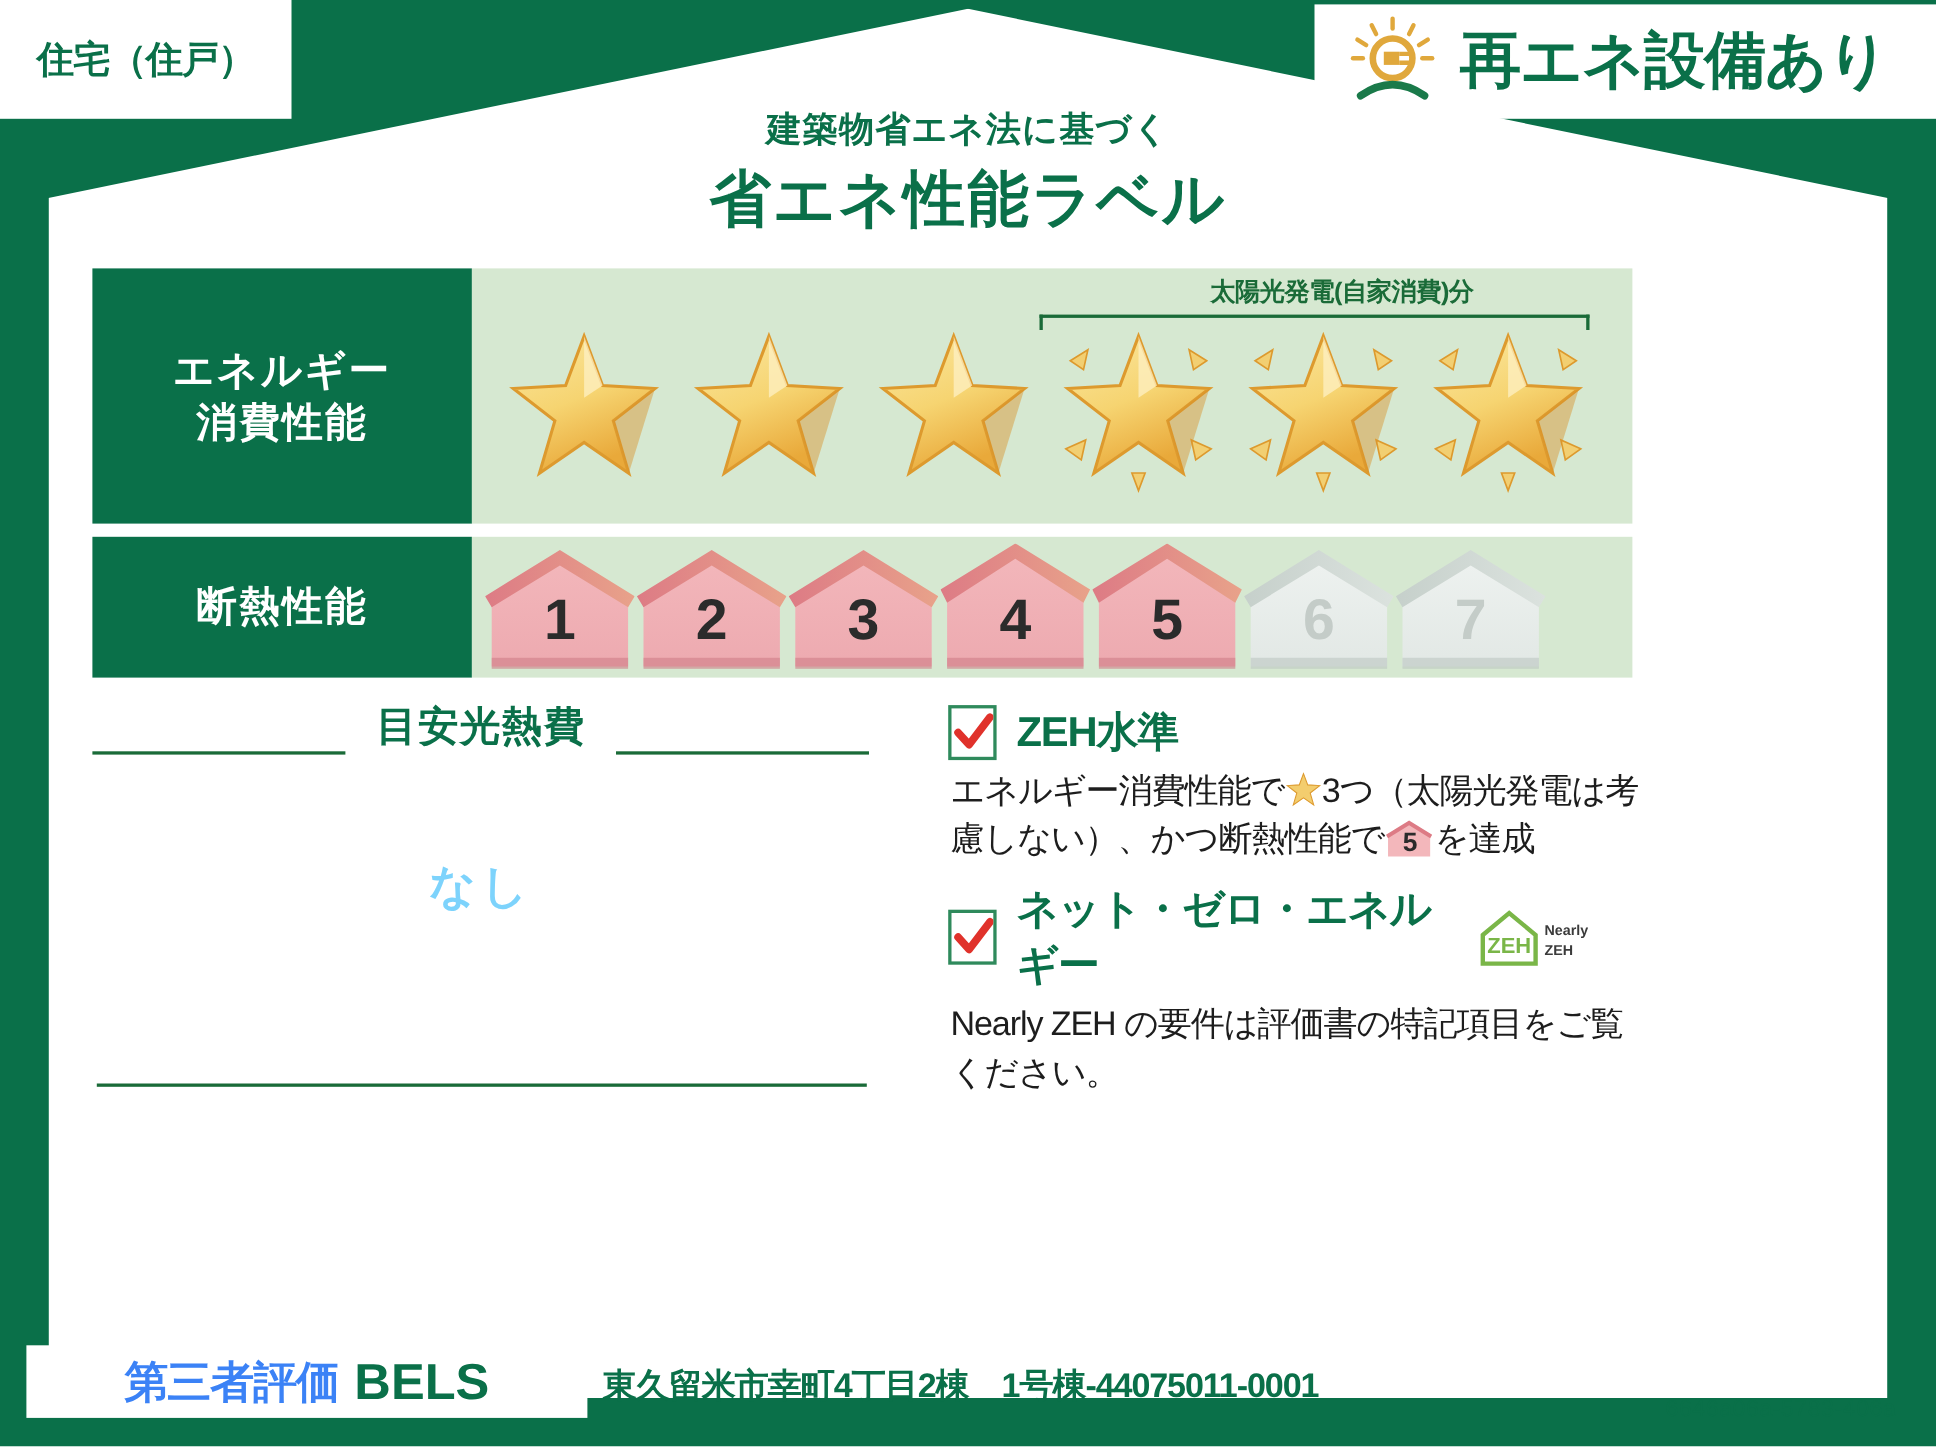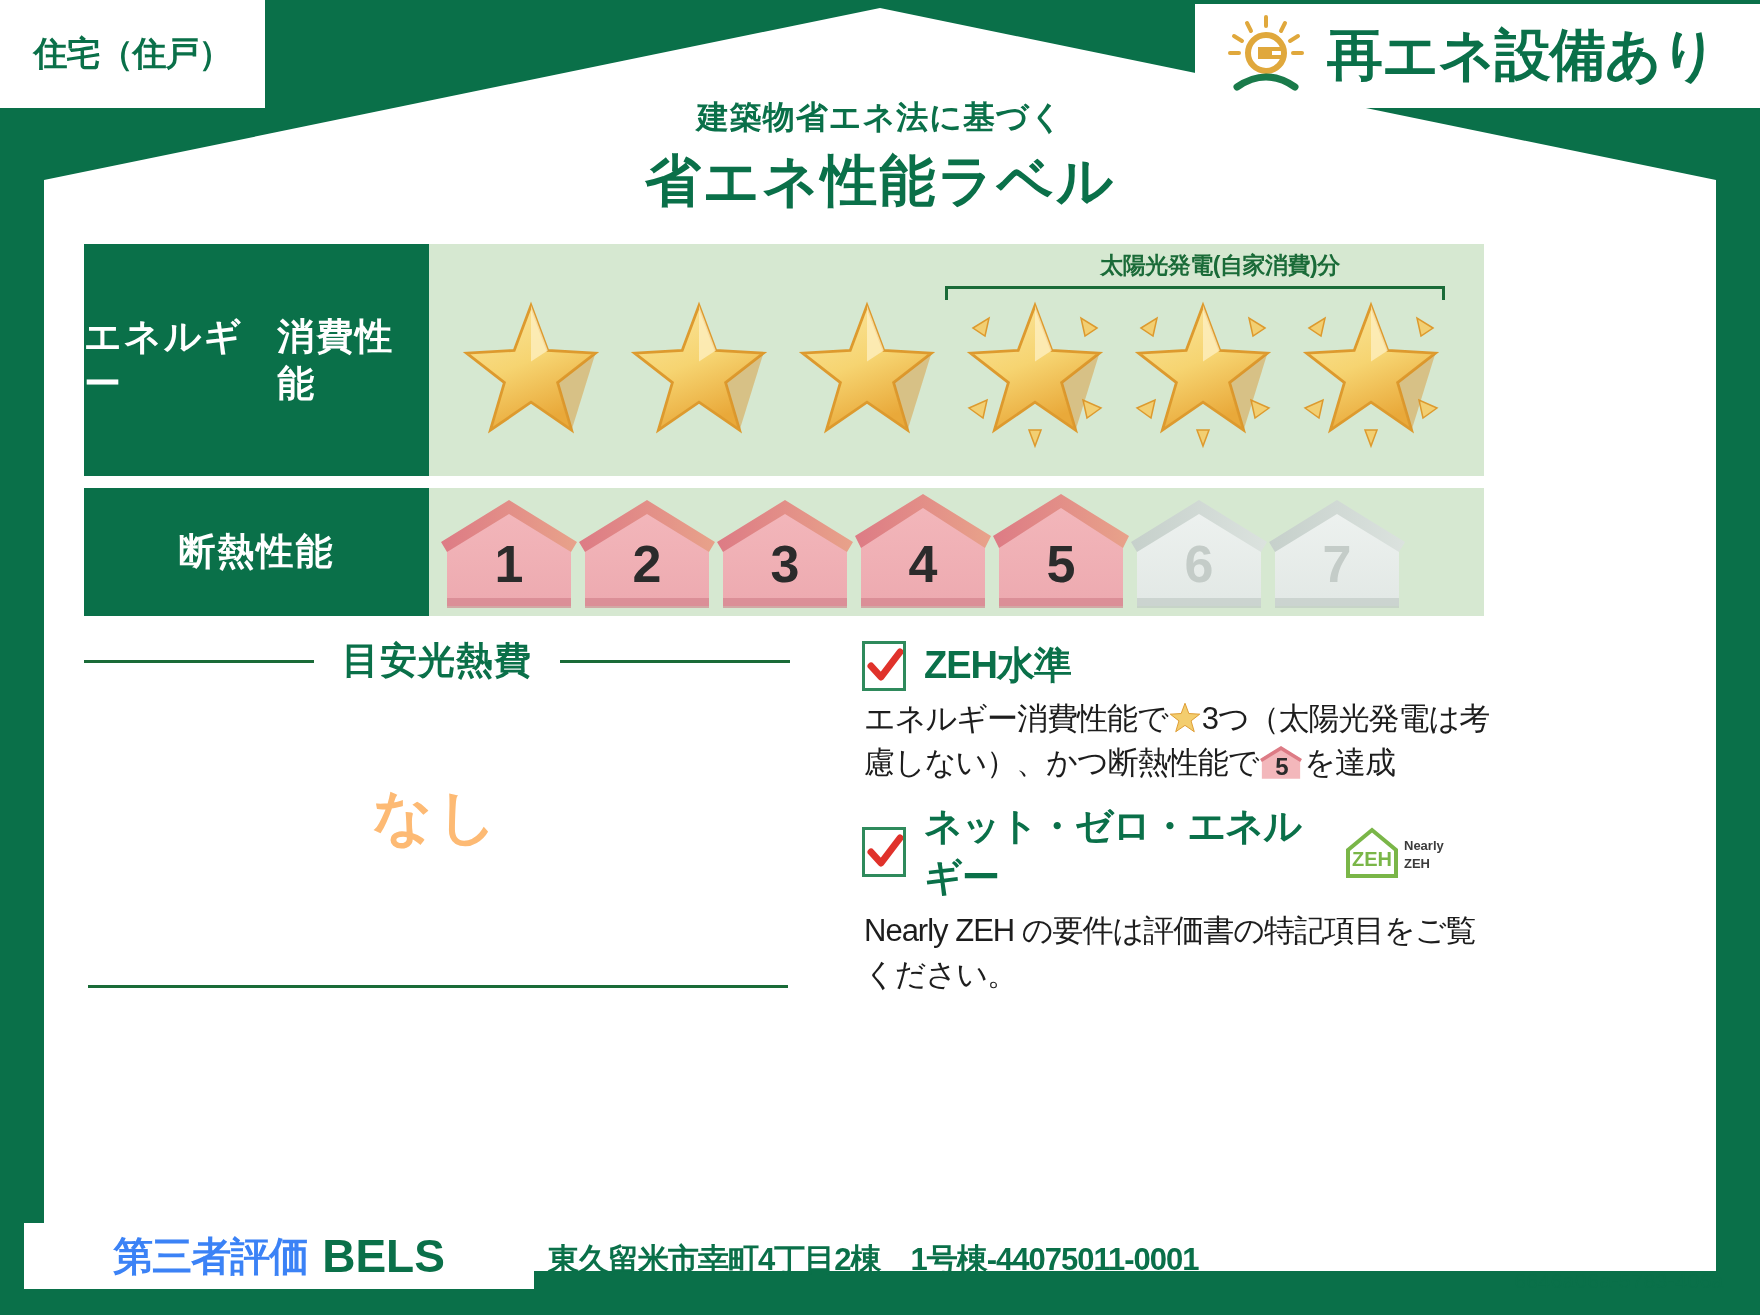--- a/index.html
+++ b/index.html
@@ -41,21 +41,21 @@
   }
   .title-sub{ color:#0a7049; font-size:32px; font-weight:bold; letter-spacing:1px; }
   .title-main{ color:#0a7049; font-size:56px; font-weight:bold; letter-spacing:2px; margin-top:4px;}
   
   .perf-row{
     position:absolute; left:84px; width:1400px; display:flex;
   }
   .perf-row.energy{ top:244px; height:232px; }
   .perf-row.insul { top:488px; height:128px;border-radius:15px; }
   .perf-key{
-    background:#0a7049; color:#fff; display:flex; flex-direction:row;
+    background:#0a7049; color:#fff; display:flex; flex-direction:column;
     align-items:center; justify-content:center; font-weight:bold;
     letter-spacing:2px; flex:0 0 345px;
   }
   .perf-row.energy .perf-key{ font-size:37px; line-height:1.28; }
   .perf-row.insul  .perf-key{ font-size:37px; }
   .perf-val{
     background:#d6e8d1; flex:1 1 auto; position:relative;
   }
   
   .solar-note{
@@ -81,26 +81,26 @@
   .house-slot{ position:relative; width:136px; height:116px; }
   .house-svg{ width:136px; height:116px; display:block; }
   .house-num{
     position:absolute; left:0; top:44px; width:136px; text-align:center;
     font-size:52px; font-weight:bold; line-height:1;
   }
   .house-num.on{ color:#2b2b2b; }
   .house-num.off{ color:#c4ccc8; }
   
   .cost-block{ position:absolute; left:84px; top:636px; width:706px; height:352px; }
-  .cost-head{ display:flex; align-items:center; gap:28px; }
+  .cost-head{ display:flex; align-items:flex-end; gap:28px; }
   .cost-rule{ flex:1 1 auto; height:3px; background:#1a6b38; }
   .cost-title{ color:#0a7049; font-size:37px; font-weight:bold; letter-spacing:1px; }
   .cost-value{
-    margin-top:92px; text-align:center; color:#fdba74;
-    font-size:59px; font-weight:bold; letter-spacing:4px;
+    margin-top:92px; text-align:center; color:#7dd3fc;
+    font-size:42px; font-weight:bold; letter-spacing:4px;
   }
   .cost-bottom-rule{
     position:absolute; left:4px; bottom:0; width:700px; height:3px; background:#1a6b38;
   }
   
   .zeh-block{ position:absolute; left:862px; top:640px; width:630px; }
   .zeh-line{ display:flex; align-items:center; gap:18px; margin-bottom:6px; }
   .chk{
     width:44px; height:50px; flex:0 0 44px; border:3px solid #2f8a5c;
     background:#fff; position:relative;

